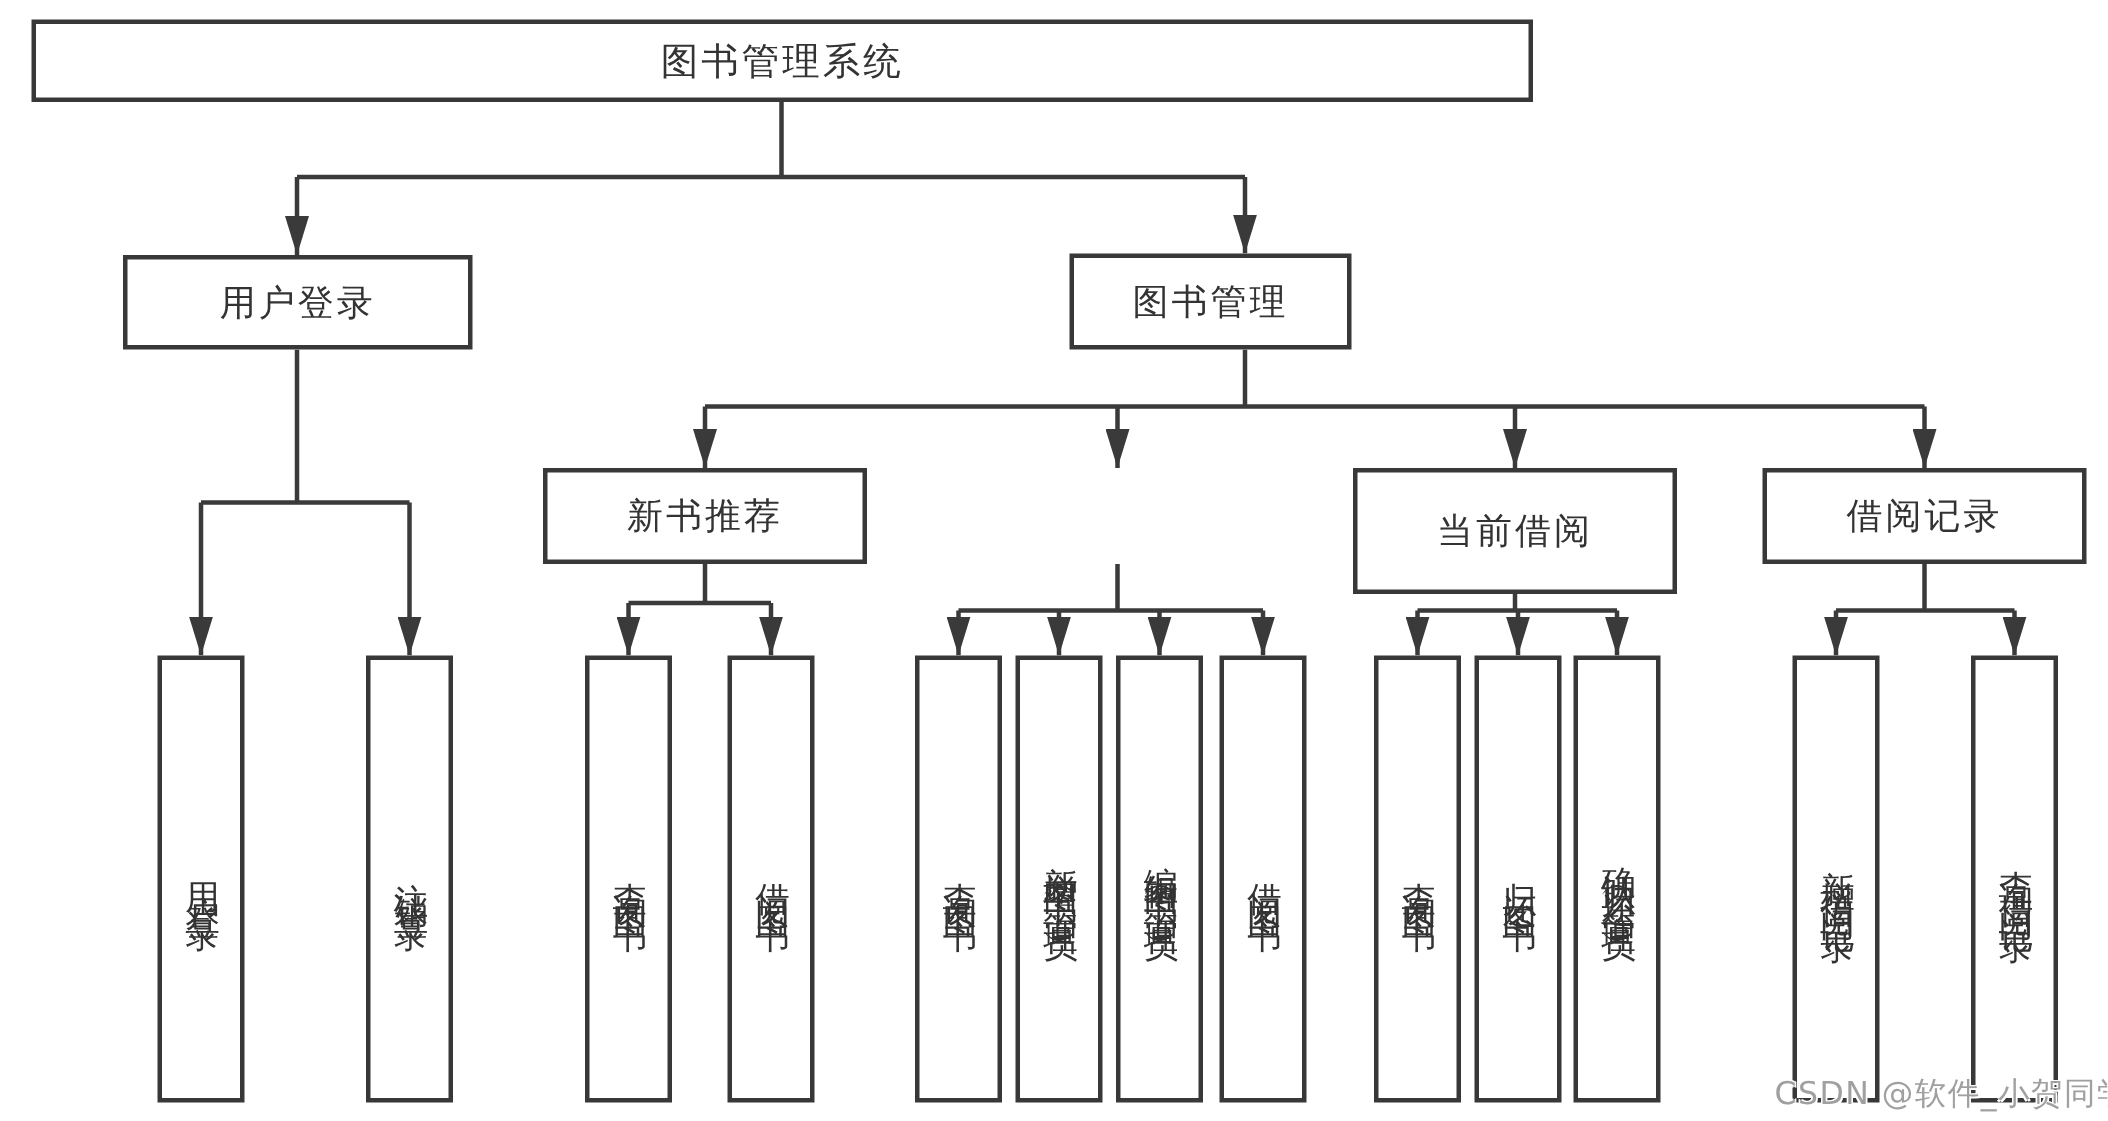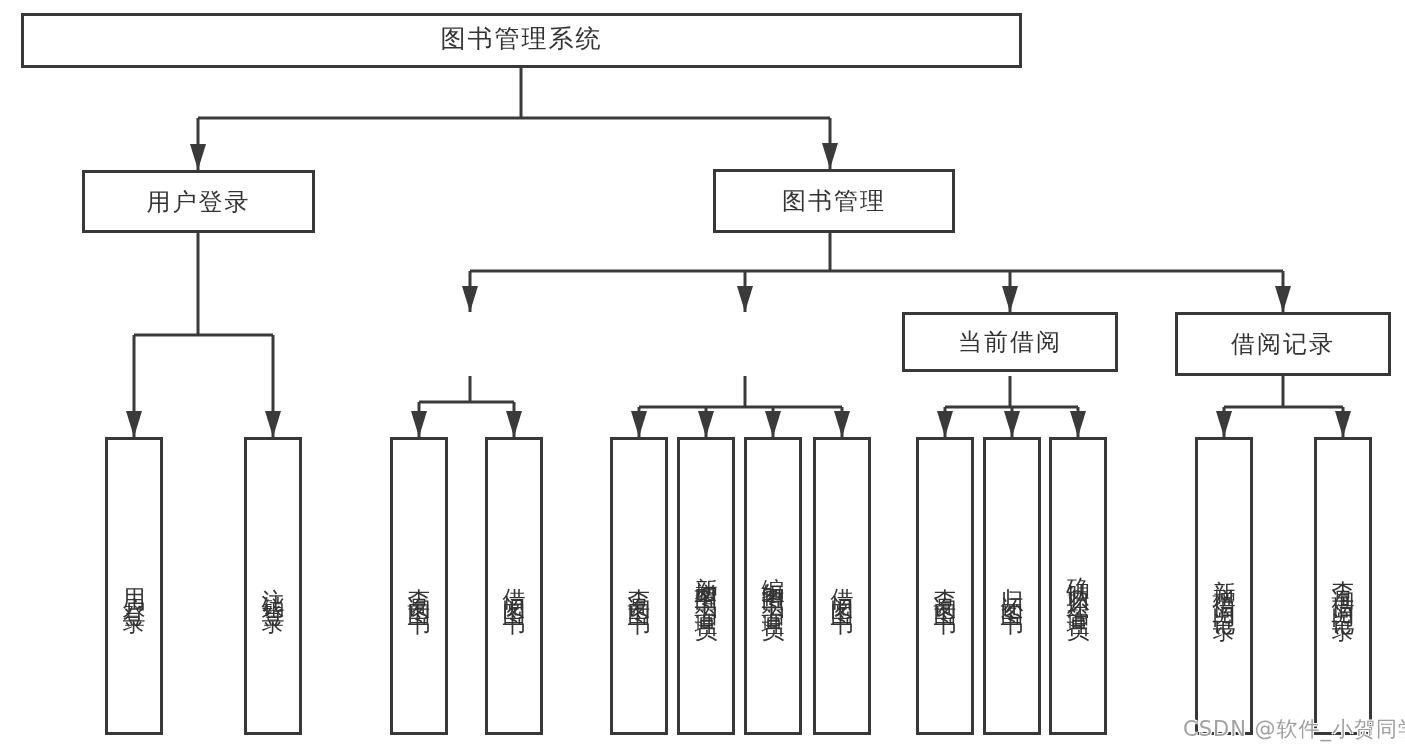--- a/index.html
+++ b/index.html
@@ -97,26 +97,27 @@
     <path class="cline" d="M945,407 V437" marker-end="url(#arw)"></path>
     <path class="cline" d="M1012,407 V437" marker-end="url(#arw)"></path>
     <path class="cline" d="M1078,407 V437" marker-end="url(#arw)"></path>
 
     <path class="cline" d="M1283,376 V407"></path>
     <path class="cline" d="M1224,407 H1343"></path>
     <path class="cline" d="M1224,407 V437" marker-end="url(#arw)"></path>
     <path class="cline" d="M1343,407 V437" marker-end="url(#arw)"></path>
   </svg>
 
-  <div class="node hbox root-box" style="left:21px; top:13px; width:1001px; height:55px;font-family:Liberation Mono, monospace;">图书管理系统</div>
+  <div class="node hbox root-box" style="left:21px; top:13px; width:1001px; height:55px;">图书管理系统</div>
 
   <div class="node hbox" style="left:82px; top:170px; width:233px; height:63px;">用户登录</div>
-  <div class="node hbox" style="left:713px; top:169px; width:242px; height:64px;">图书管理</div>
+  <div class="node hbox" style="left:713px; top:169px; width:188px; height:64px;">图书管理</div>
 
-  <div class="node hbox" style="left:902px; top:312px; width:216px; height:60px;">当前借阅</div>
+  <div class="node hbox" style="left:362px; top:312px; width:216px; height:64px;">新书推荐</div>
+  <div class="node hbox" style="left:902px; top:312px; width:216px; height:84px;">当前借阅</div>
   <div class="node hbox" style="left:1175px; top:312px; width:216px; height:64px;">借阅记录</div>
 
   <div class="node vbox" style="left:105px; top:437px; width:58px; height:298px;">用户登录</div>
   <div class="node vbox" style="left:244px; top:437px; width:58px; height:298px;">注销登录</div>
 
   <div class="node vbox" style="left:390px; top:437px; width:58px; height:298px;">查询图书</div>
   <div class="node vbox" style="left:485px; top:437px; width:58px; height:298px;">借阅图书</div>
 
   <div class="node vbox" style="left:610px; top:437px; width:58px; height:298px;">查询图书</div>
   <div class="node vbox tight" style="left:677px; top:437px; width:58px; height:298px;">新增图书（管理员）</div>

